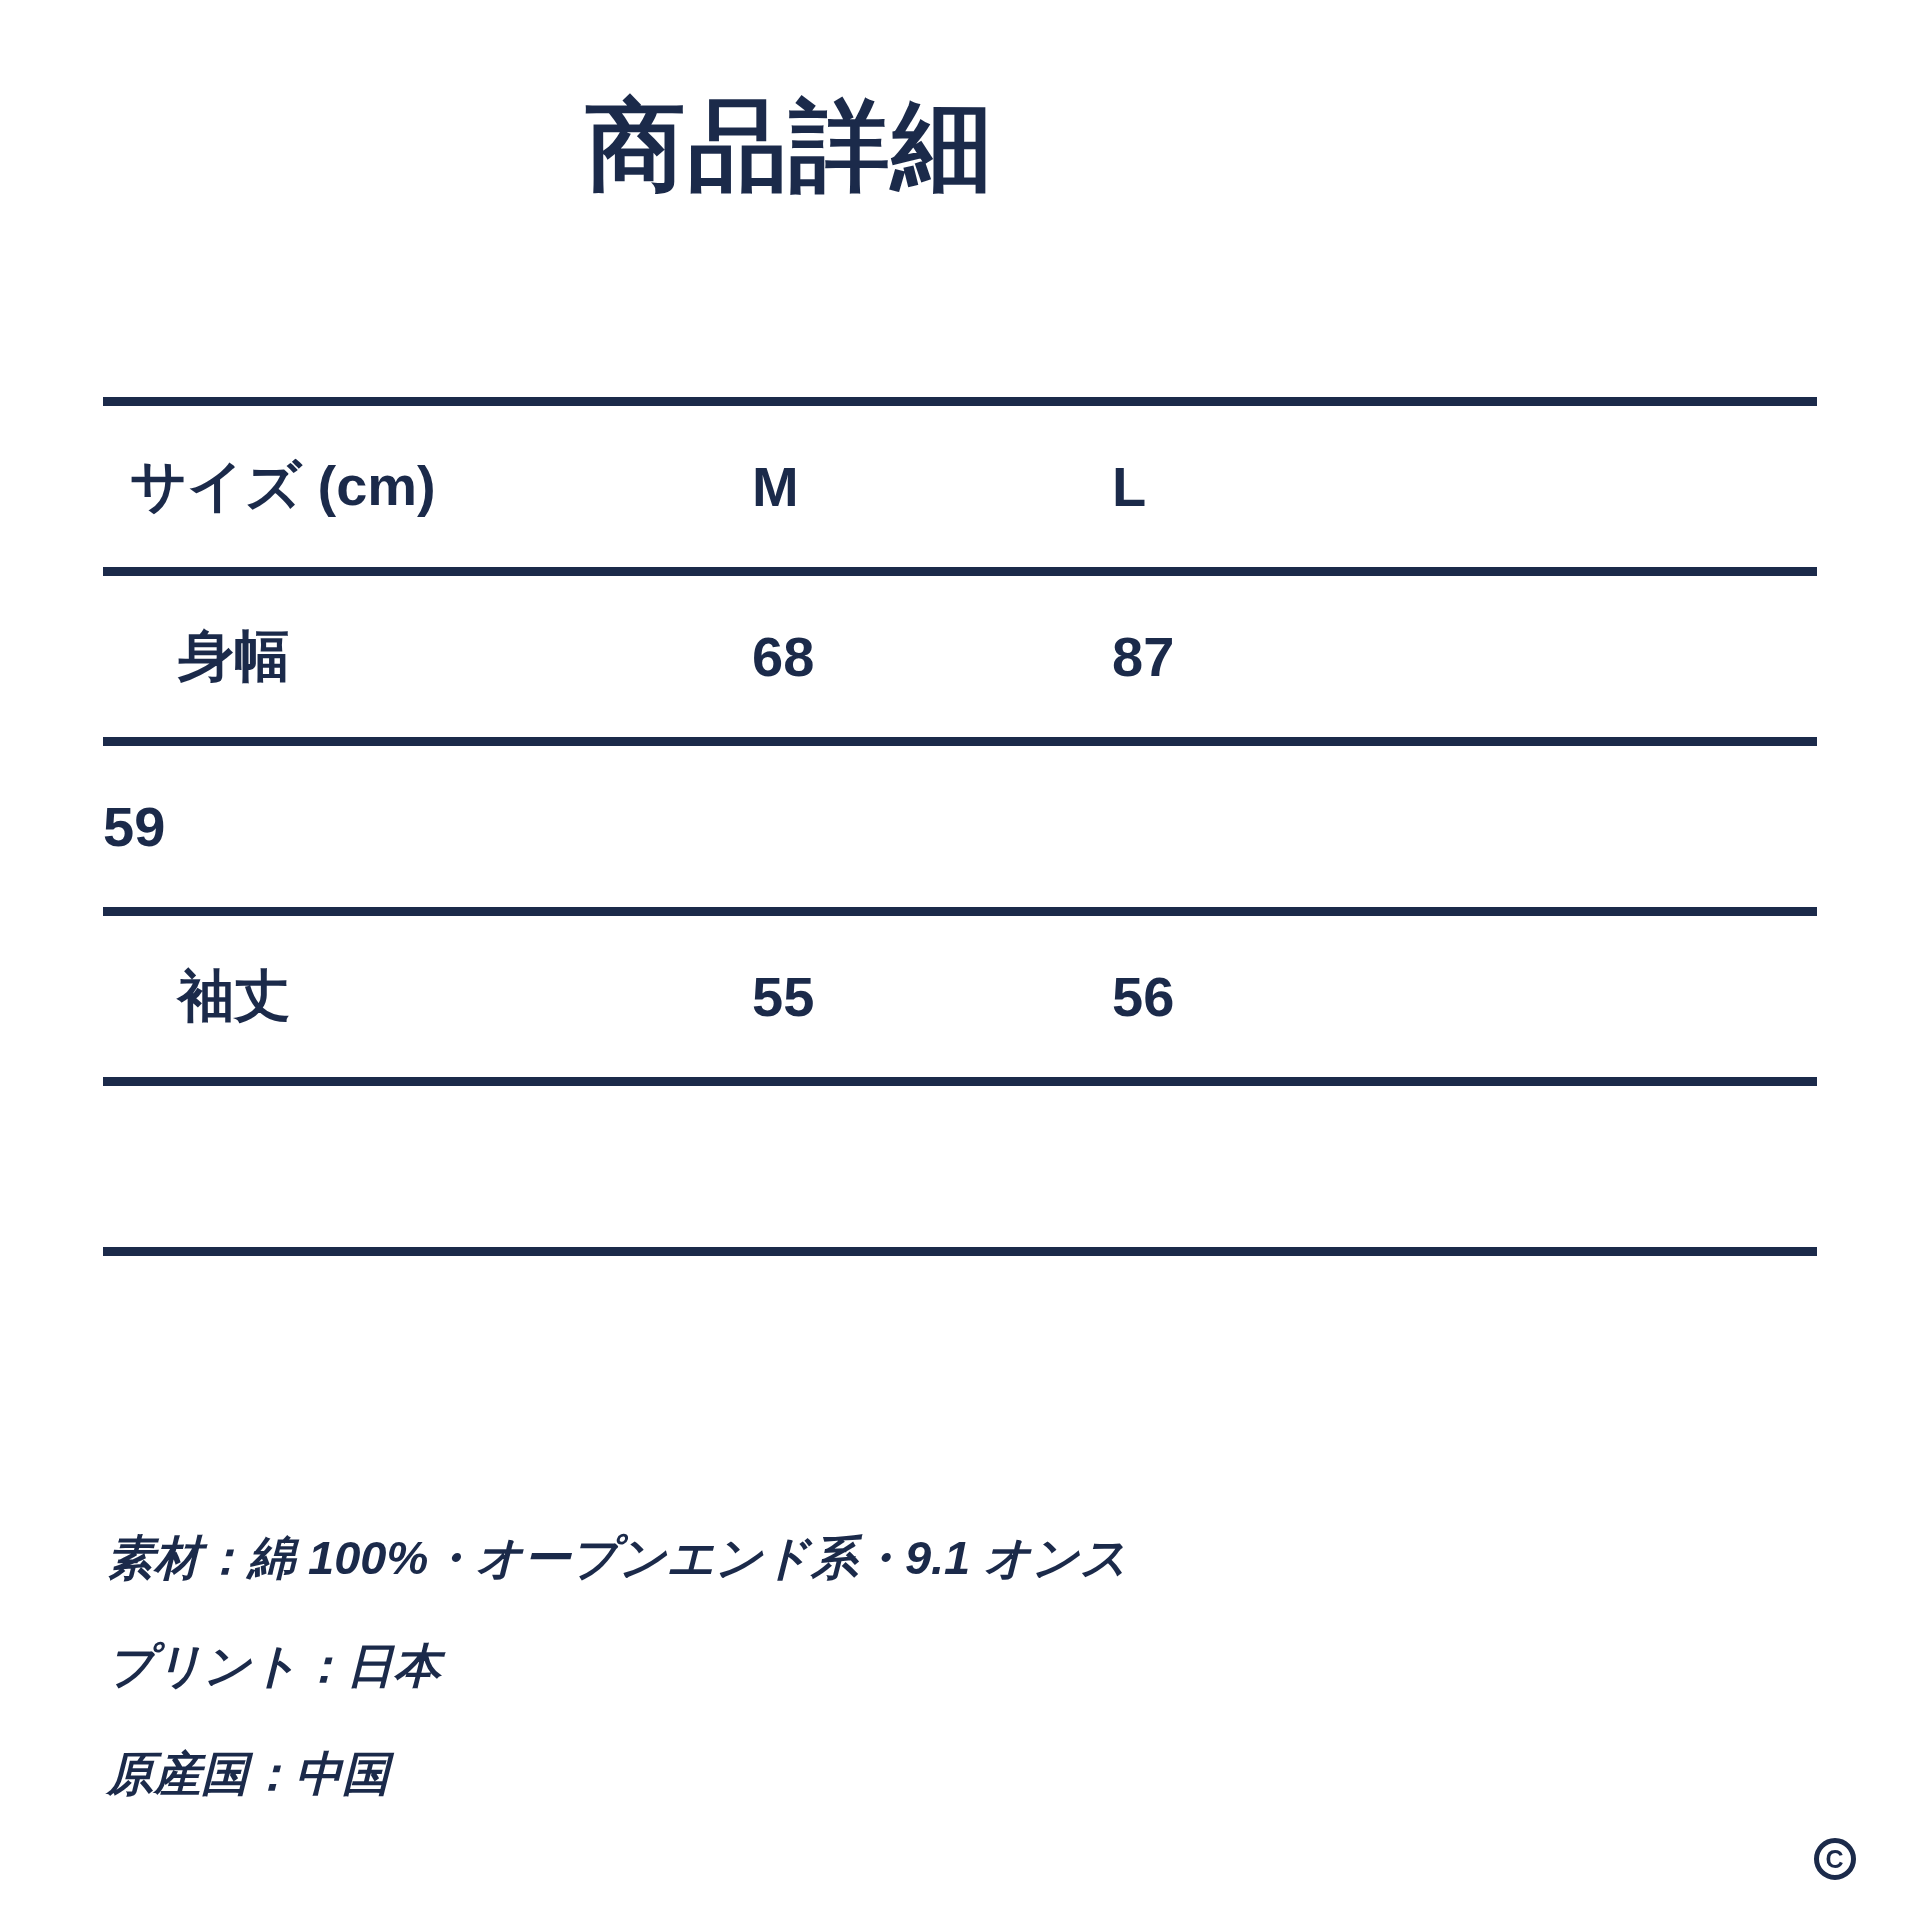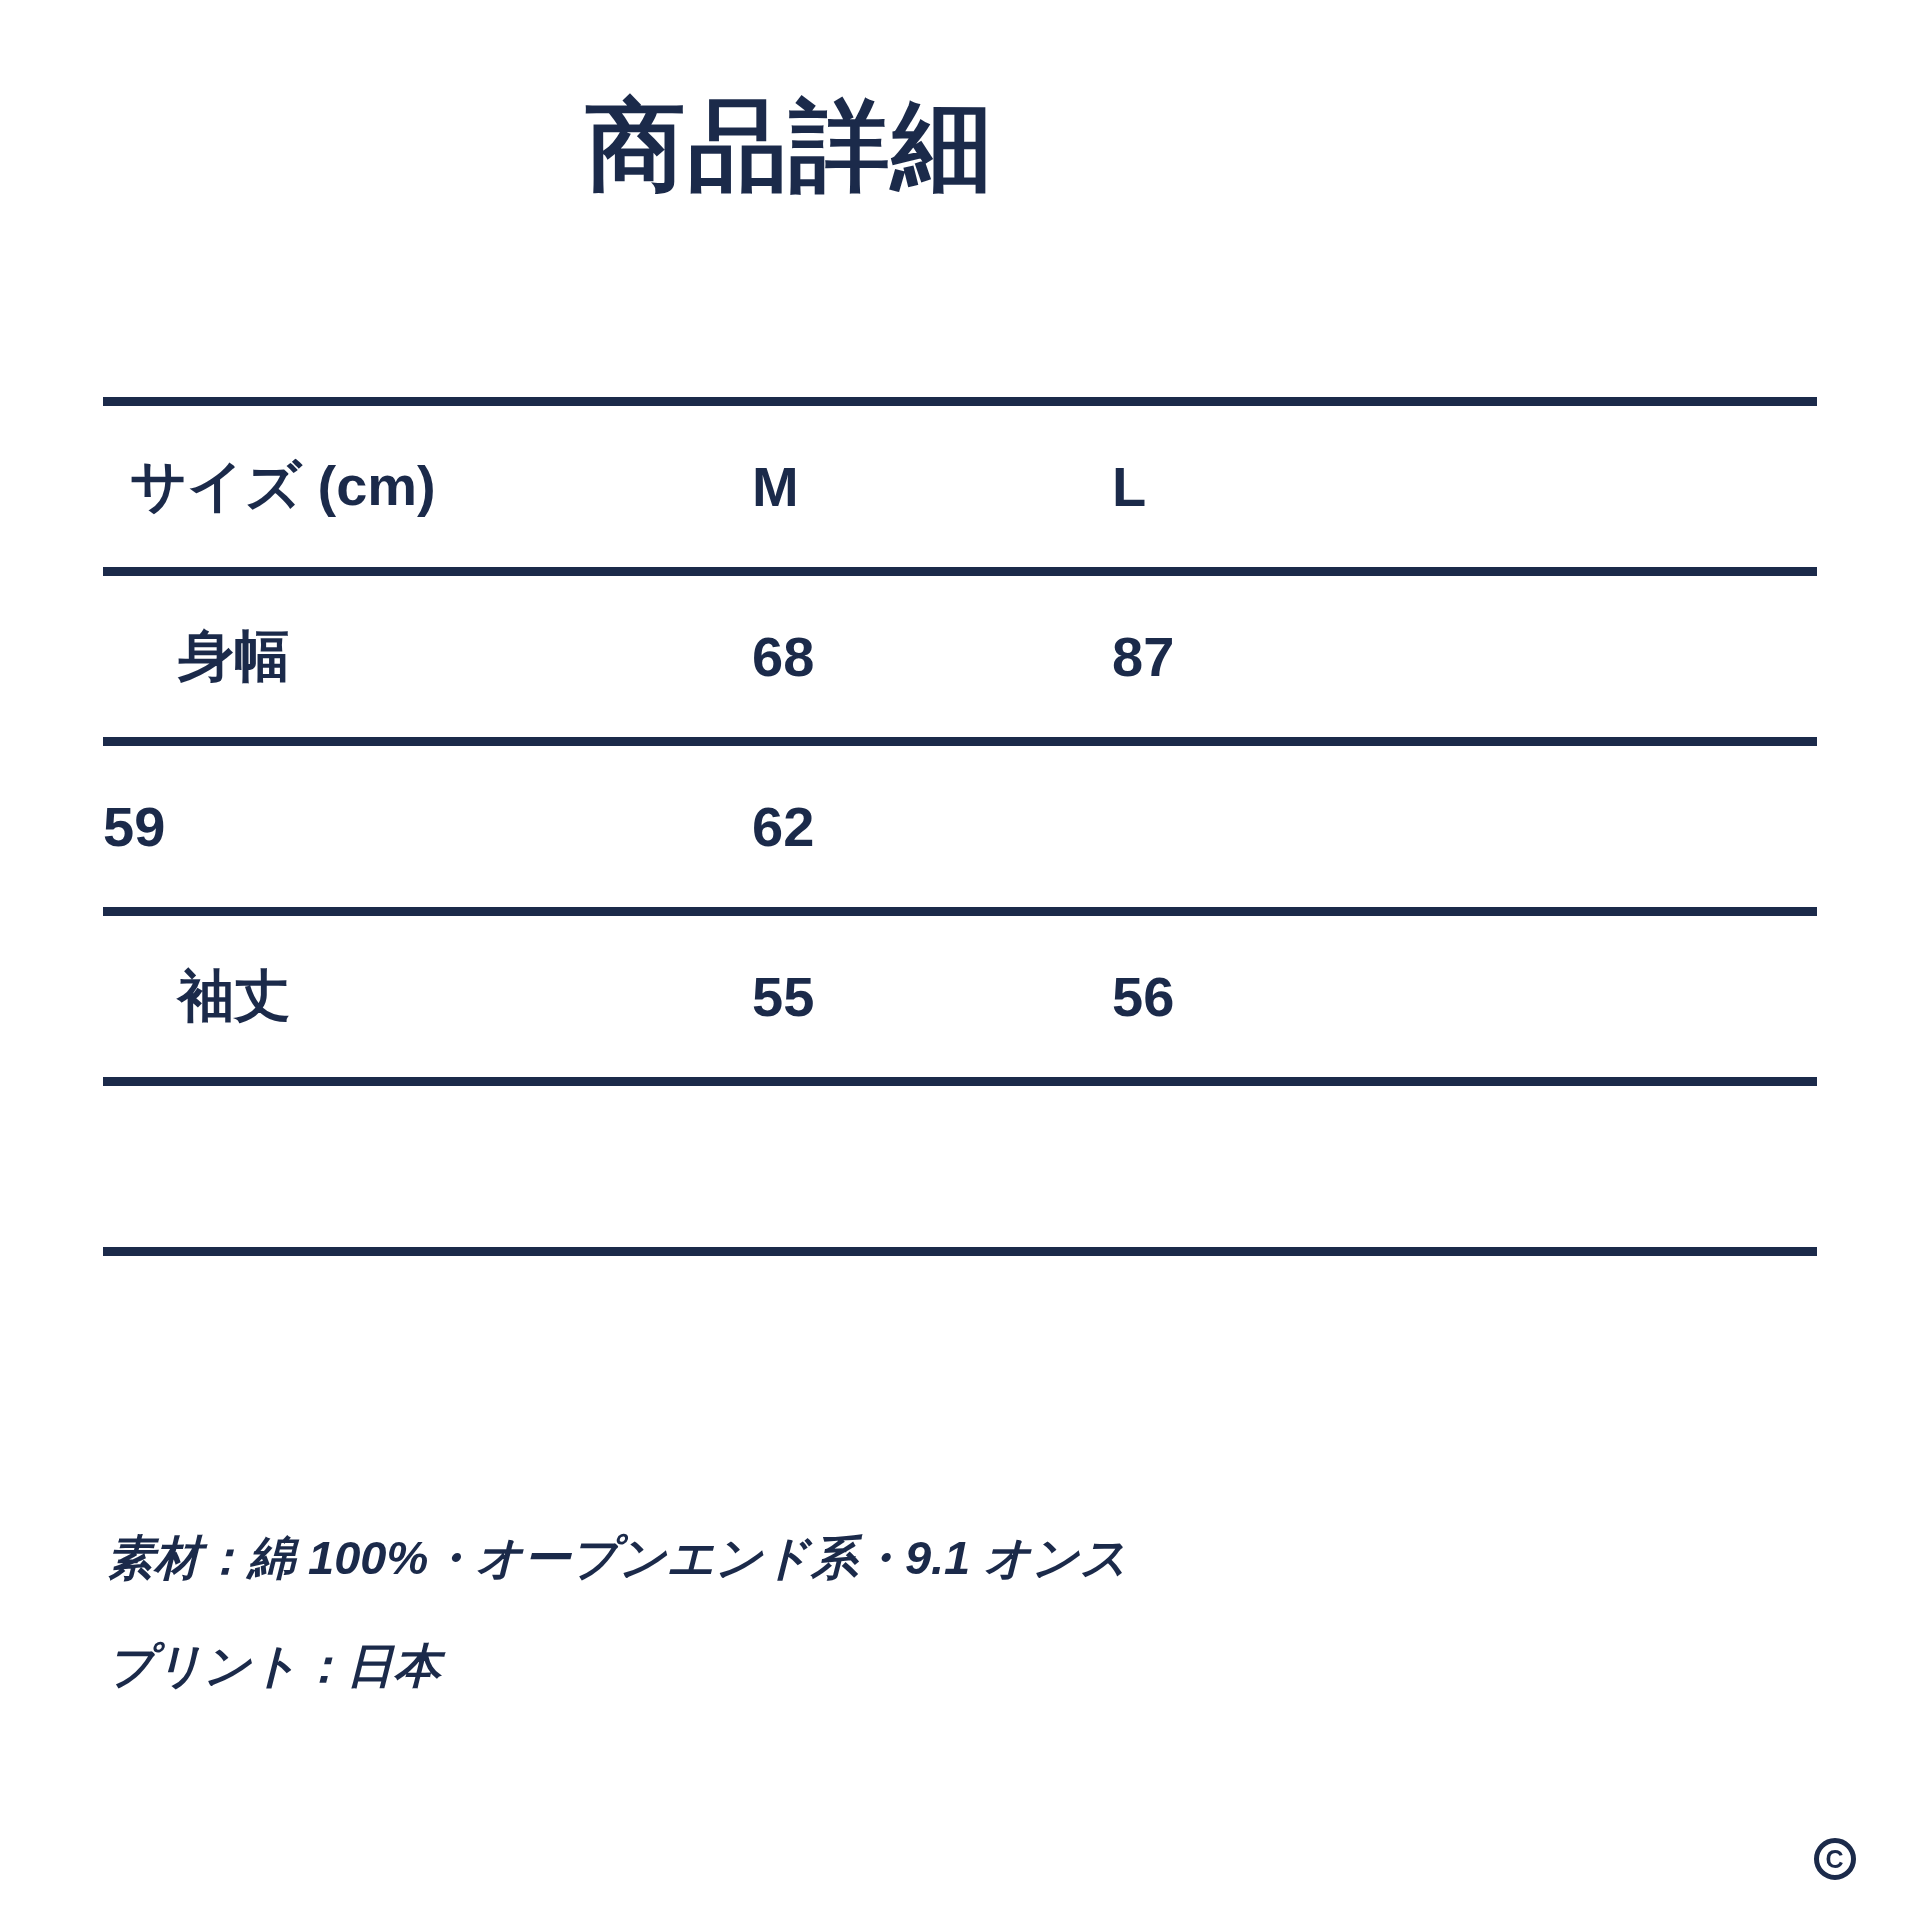--- a/index.html
+++ b/index.html
@@ -64,40 +64,40 @@
 
 
   <div class="trow">
     <div class="c1">身幅</div>
     <div class="c2">68</div>
     <div class="c3">87</div>
   </div>
 
   <div class="trow">
     <div class="c2">59</div>
-    <div class="c3">62</div>
   </div>
 
   <div class="trow">
     <div class="c1">袖丈</div>
     <div class="c2">55</div>
     <div class="c3">56</div>
   </div>
 
   <div class="trow">
     <div class="c1"></div>
       <div class="c2"></div>
       <div class="c3"></div>
   </div>
 
   <div class="table-end"></div>
 </div>
 
 <div class="details">
   <div>素材：綿 100%・オープンエンド系・9.1 オンス</div>
   <div>プリント：日本</div>
+  <div>原産国：中国</div>
 </div>
 
 <div class="brand">
   <span class="copy-circle">
     <span>C</span>
   </span>
 </div>
 
 </body></html>

